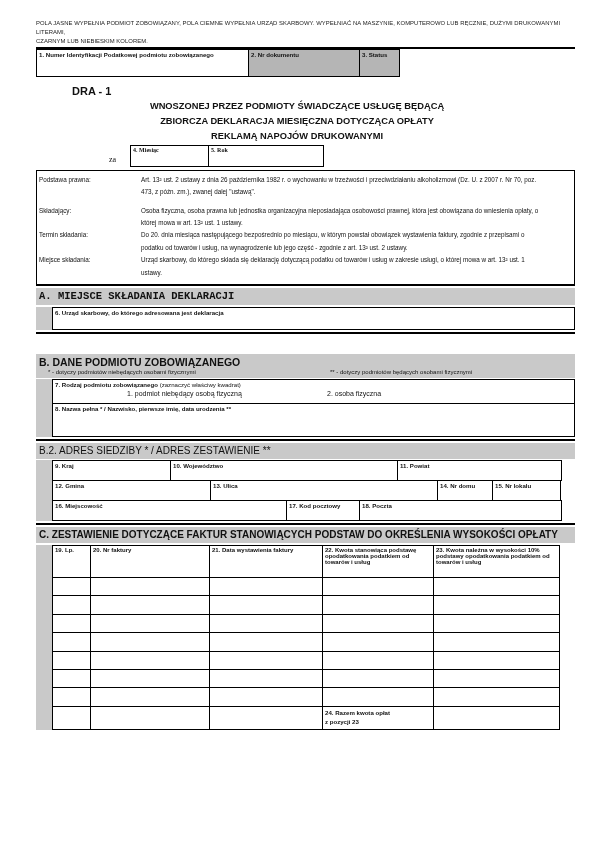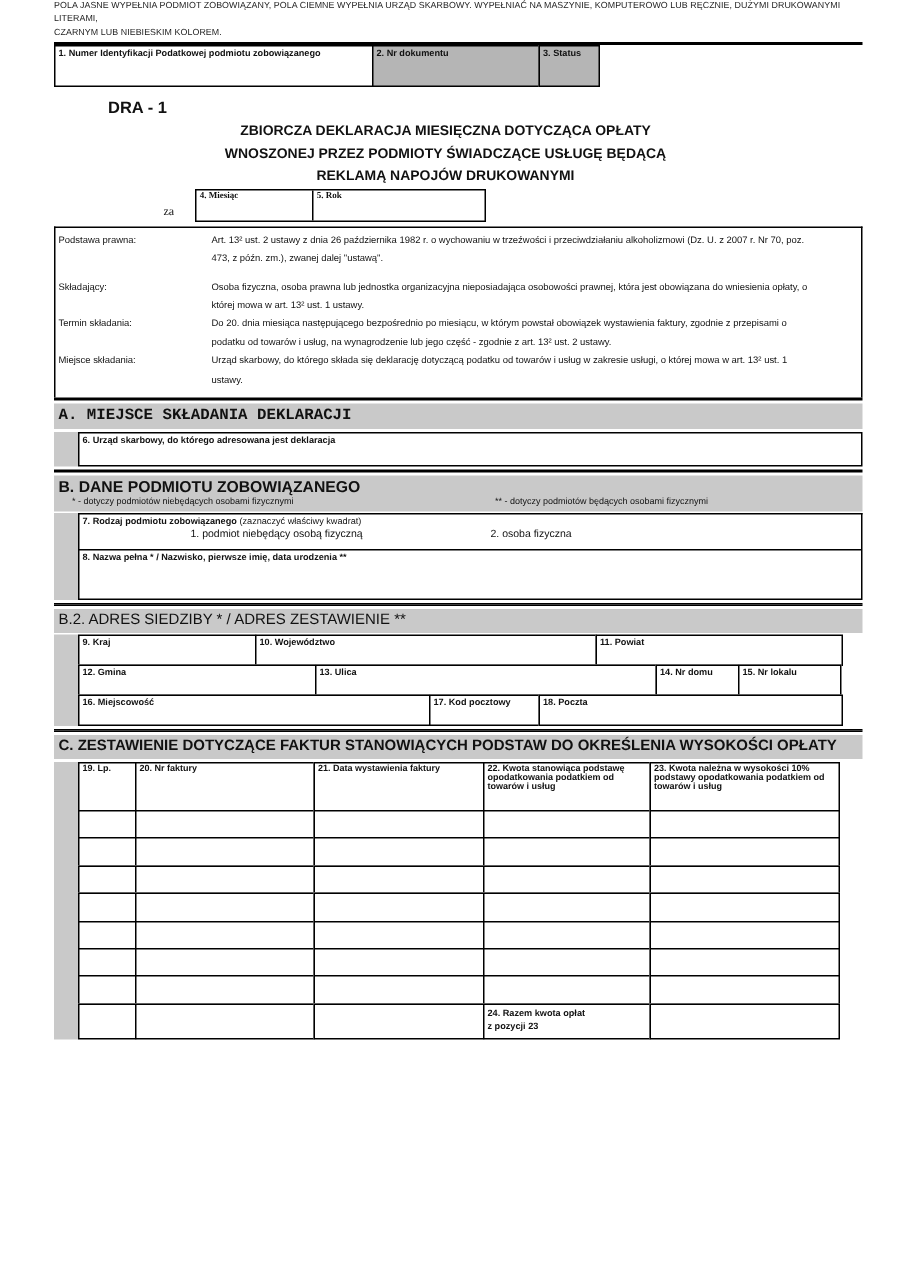--- a/index.html
+++ b/index.html
@@ -1,19 +1,19 @@
 <!DOCTYPE html>
 <html><head>
 <meta charset="utf-8">
 <style>
   * { box-sizing: border-box; }
   html,body { margin:0; padding:0; }
   body { font-family:"Liberation Sans", sans-serif; color:#111; background:#888; }
   .page { width:600px; height:849px; background:#fff; position:relative; overflow:hidden; margin:0 auto; }
-  .form { position:absolute; left:36px; top:0; width:539px; }
+  .form { position:absolute; left:36px; top:19px; width:539px; }
 
   .instructions { font-size:5.9px; line-height:8.8px; color:#1c1c1c; letter-spacing:.05px; }
   .top-rule { border-top:2.5px solid #000; margin-top:2px; }
 
   .id-row { display:flex; }
   .id-box { border:1px solid #000; height:28px; padding:1px 2px; font-size:6.1px; font-weight:bold; background:#fff; }
   .id-box + .id-box { margin-left:-1px; }
   .id-b1 { width:213px; }
   .id-b2 { width:112px; background:#b5b5b5; }
   .id-b3 { width:41px;  background:#b5b5b5; }
@@ -90,22 +90,22 @@
         <span class="lab">2. Nr dokumentu</span>
       </div>
       <div class="id-box id-b3">
         <span class="lab">3. Status</span>
       </div>
     </div>
 
     <div class="form-code">DRA - 1</div>
 
     <div class="title-block">
+      <div>WNOSZONEJ PRZEZ PODMIOTY ŚWIADCZĄCE USŁUGĘ BĘDĄCĄ</div>
       <div>ZBIORCZA DEKLARACJA MIESIĘCZNA DOTYCZĄCA OPŁATY</div>
-      <div>WNOSZONEJ PRZEZ PODMIOTY ŚWIADCZĄCE USŁUGĘ BĘDĄCĄ</div>
       <div>REKLAMĄ NAPOJÓW DRUKOWANYMI</div>
     </div>
 
     <div class="za-row">
       <div class="za">za</div>
       <div class="my-box">
         <div class="my-cell my-month">
           <span>4. Miesiąc</span>
         </div>
         <div class="my-cell my-year">
@@ -138,21 +138,21 @@
     <div class="field-row">
       <div class="side-strip"></div>
       <div class="boxcol">
         <div class="fill-box h23">
           <span class="lab">6. Urząd skarbowy, do którego adresowana jest deklaracja</span>
         </div>
       </div>
     </div>
     <div class="rule-double mt2"></div>
 
-    <div class="band" style="margin-top:2px;">
+    <div class="band" style="margin-top:20px;">
       <div class="band-main" style="background:none;padding-bottom:1px;">B. DANE PODMIOTU ZOBOWIĄZANEGO</div>
       <div class="b-notes">
         <div class="b-note1">* - dotyczy podmiotów niebędących osobami fizycznymi</div>
         <div>** - dotyczy podmiotów będących osobami fizycznymi</div>
       </div>
     </div>
 
     <div class="field-row" style="margin-top:1px;">
       <div class="side-strip"></div>
       <div class="boxcol">

